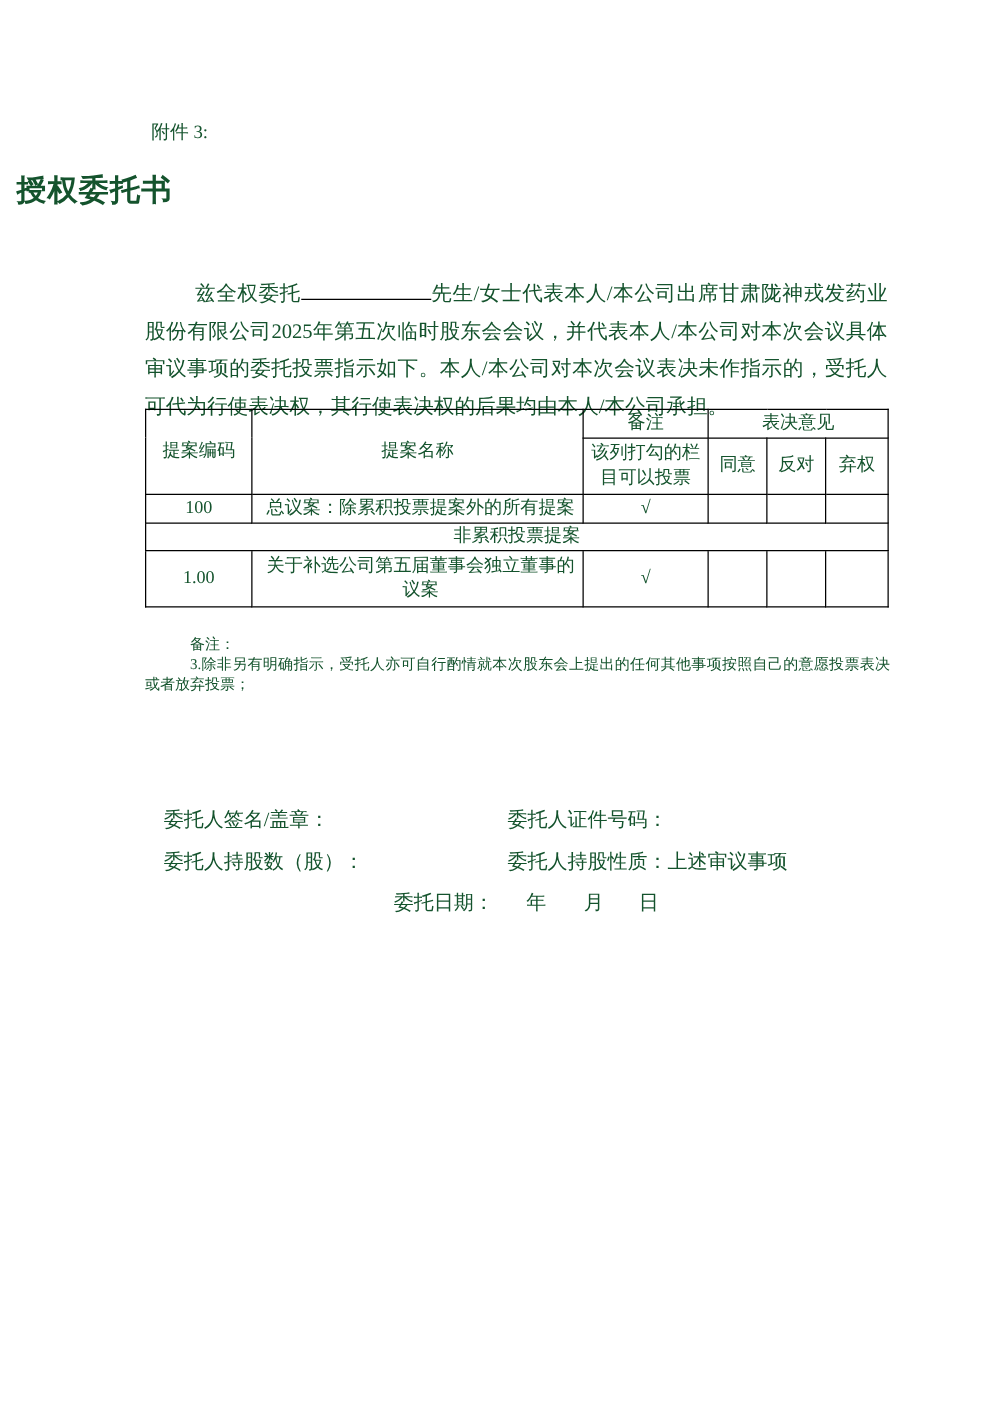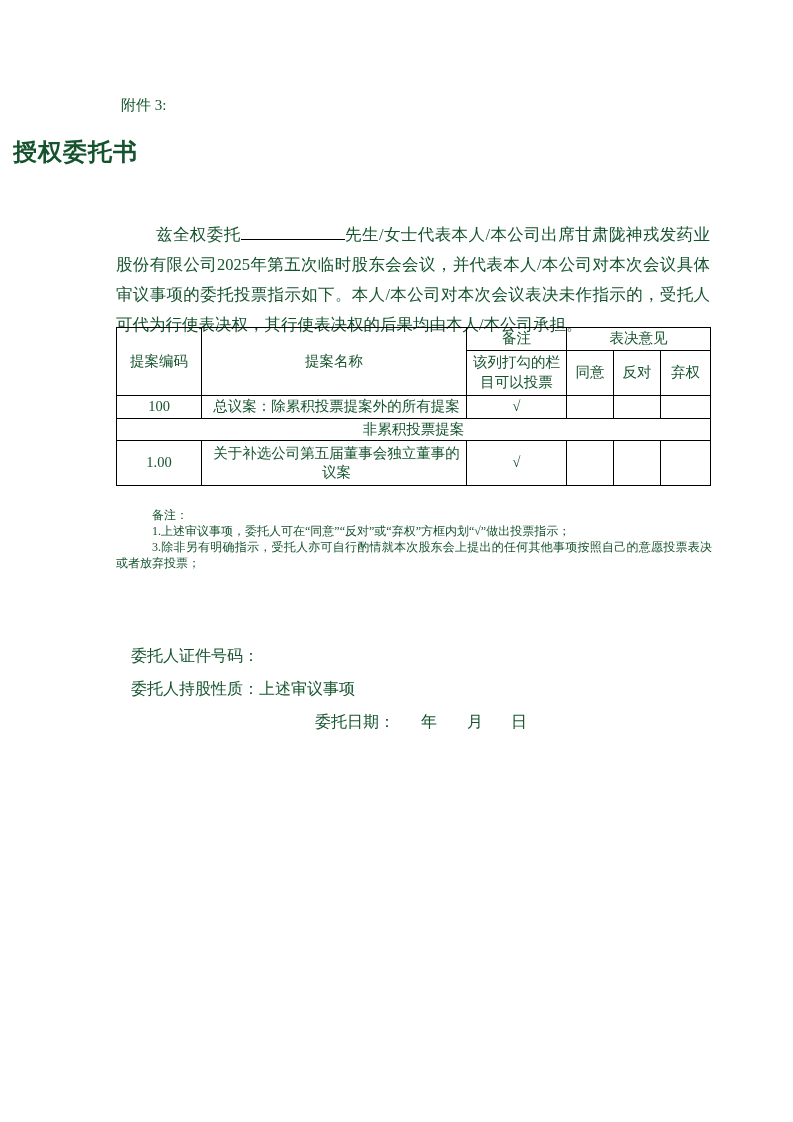--- a/index.html
+++ b/index.html
@@ -151,29 +151,30 @@
       <td>√</td>
       <td></td>
       <td></td>
       <td></td>
     </tr>
   </tbody>
     </table>
 
   <div class="notes">
     <div class="note-line">备注：</div>
-    <div class="note-line">1.上述审议事项，委托人可在“同意”“反对”或“弃权”方框内划“√”做出投票指示；</div>
     <div class="note-line">3.除非另有明确指示，受托人亦可自行酌情就本次股东会上提出的任何其他事项按照自己的意愿投票表决或者放弃投票；</div>
   </div>
 
   <div class="signatures">
     <div class="sig-row">
+      <span class="sig-left">委托人签名/盖章：</span>
       <span class="sig-right">委托人证件号码：</span>
     </div>
     <div class="sig-row">
+      <span class="sig-left">委托人持股数（股）：</span>
       <span class="sig-right">委托人持股性质：上述审议事项</span>
     </div>
     <div class="sig-row">
       <span class="sig-single"><span>委托日期：</span><span class="date-year">年</span><span class="date-month">月</span><span class="date-day">日</span></span>
     </div>
   </div>
 
 </div>
 
 </body></html>

